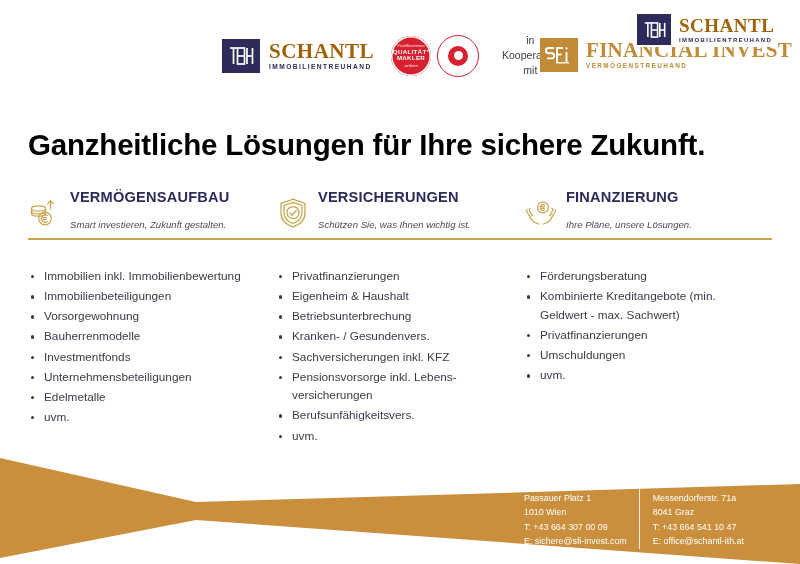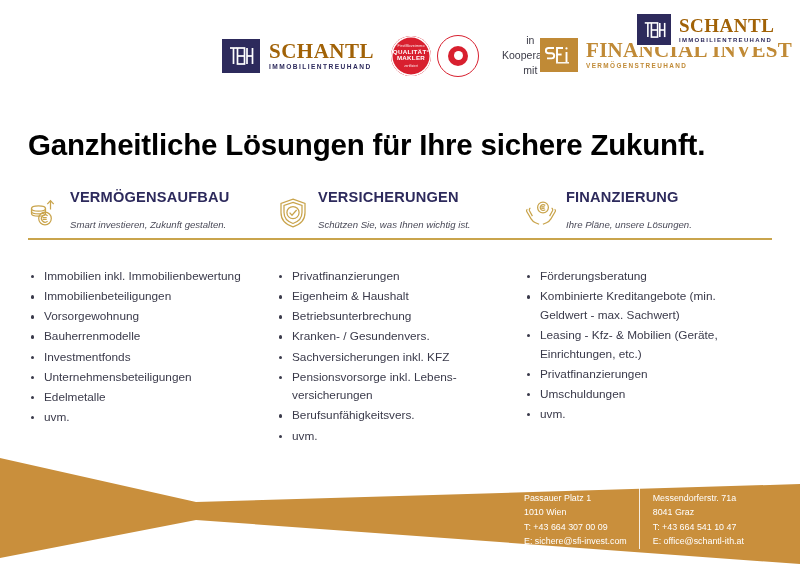--- a/index.html
+++ b/index.html
@@ -336,21 +336,20 @@
         <li>Pensionsvorsorge inkl. Lebens-versicherungen</li>
         <li>Berufsunfähigkeitsvers.</li>
         <li>uvm.</li>
       </ul>
     </div>
 
     <div class="list-col">
       <ul class="bullets">
         <li>Förderungsberatung</li>
         <li>Kombinierte Kreditangebote (min. Geldwert - max. Sachwert)</li>
-        <li>Leasing - Kfz- &amp; Mobilien (Geräte, Einrichtungen, etc.)</li>
         <li>Privatfinanzierungen</li>
         <li>Umschuldungen</li>
         <li>uvm.</li>
       </ul>
     </div>
   </div>
 
   <div class="ribbon">
     <svg width="800" height="124" viewBox="0 0 800 124" aria-hidden="true">
       <polygon points="0,18 196,62 800,44 800,124 196,80 0,118" fill="#c98f3c"></polygon>

